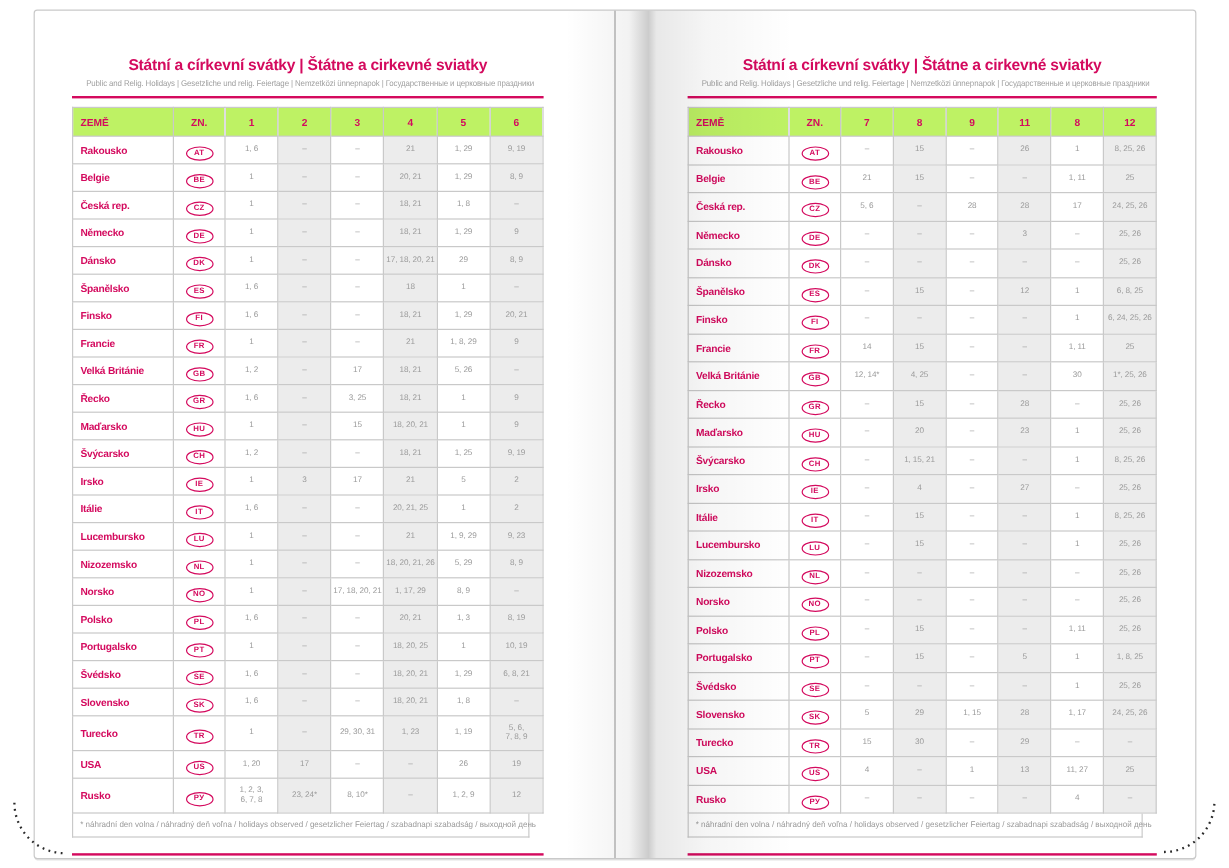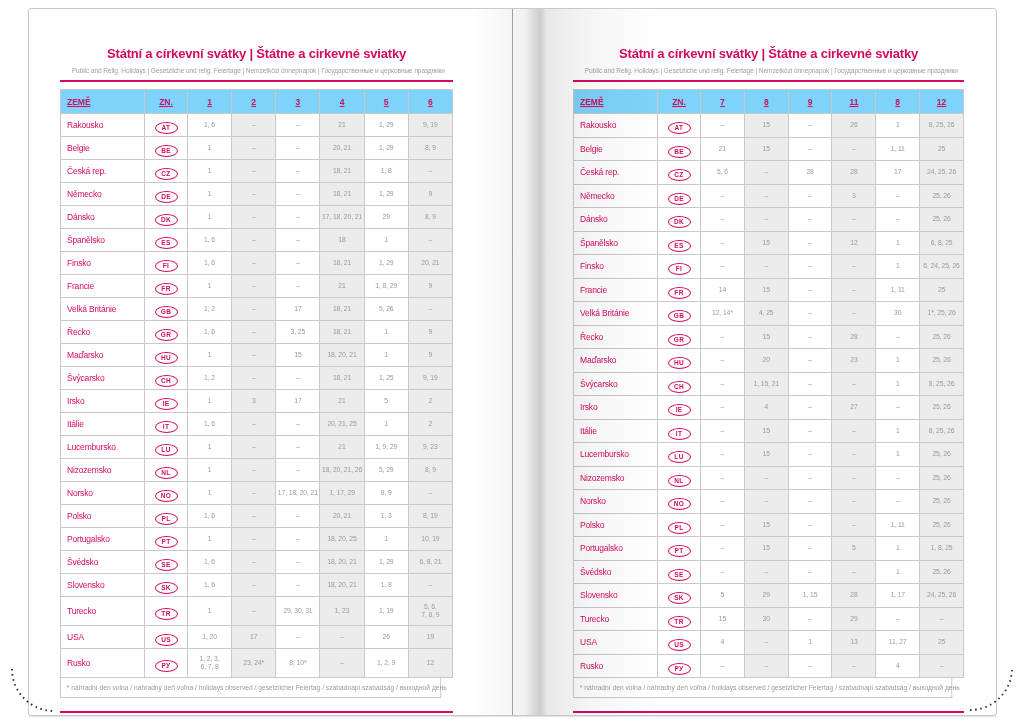--- a/index.html
+++ b/index.html
@@ -16,29 +16,29 @@
   .page-right .content{left:60px;width:391px;}
   .title{color:var(--accent);font-size:13px;font-weight:bold;text-align:center;
          line-height:17px;letter-spacing:-0.2px;white-space:nowrap;}
   .subtitle{color:#a0a0a0;font-size:7px;text-align:center;margin-top:5px;
             white-space:nowrap;transform:scaleX(0.94);transform-origin:center;
             letter-spacing:-0.1px;}
   .rule-top{height:2px;background:var(--accent);margin-top:6px;}
   .rule-bottom{height:2px;background:var(--accent);margin-top:13px;}
   table{width:100%;border-collapse:collapse;table-layout:fixed;margin-top:7px;}
   th,td{border:1px solid #c9c9c9;overflow:hidden;}
-  thead th{height:21px;background:#7dd3fc;text-decoration:underline;}
+  thead th{height:21px;background:#bef264;}
   .th-country{width:76px;text-align:left;padding-left:6px;color:var(--accent);
               font-size:8.5px;font-weight:bold;}
   .th-code{width:40px;text-align:center;color:var(--accent);font-size:8.5px;font-weight:bold;margin-top:19px;}
   .th-month{text-align:center;color:var(--accent);font-size:8.5px;font-weight:bold;}
   td{height:20px;}
   .page-right td{height:20.5px;}
   tr.tall td{height:26px;}
-  .td-country{color:var(--accent);font-weight:normal;font-size:8.5px;padding-left:6px;
+  .td-country{color:var(--accent);font-weight:bold;font-size:8.5px;padding-left:6px;
               letter-spacing:-0.2px;white-space:nowrap;}
   .td-code{text-align:center;}
   .badge{display:inline-block;min-width:15px;padding:1px 3px;border:1px solid var(--accent);
          border-radius:50%;color:var(--accent);font-size:6.5px;font-weight:bold;
          letter-spacing:0.3px;line-height:8px;}
   .td-val{text-align:center;color:#9a9a9a;font-size:6.8px;letter-spacing:-0.1px;
           white-space:pre-line;line-height:1.25;}
   .shade{background:#ececec;}
   .footnote{border:1px solid #c9c9c9;border-top:none;height:19px;line-height:19px;
             font-size:6.9px;color:#9a9a9a;padding-left:6px;white-space:nowrap;

